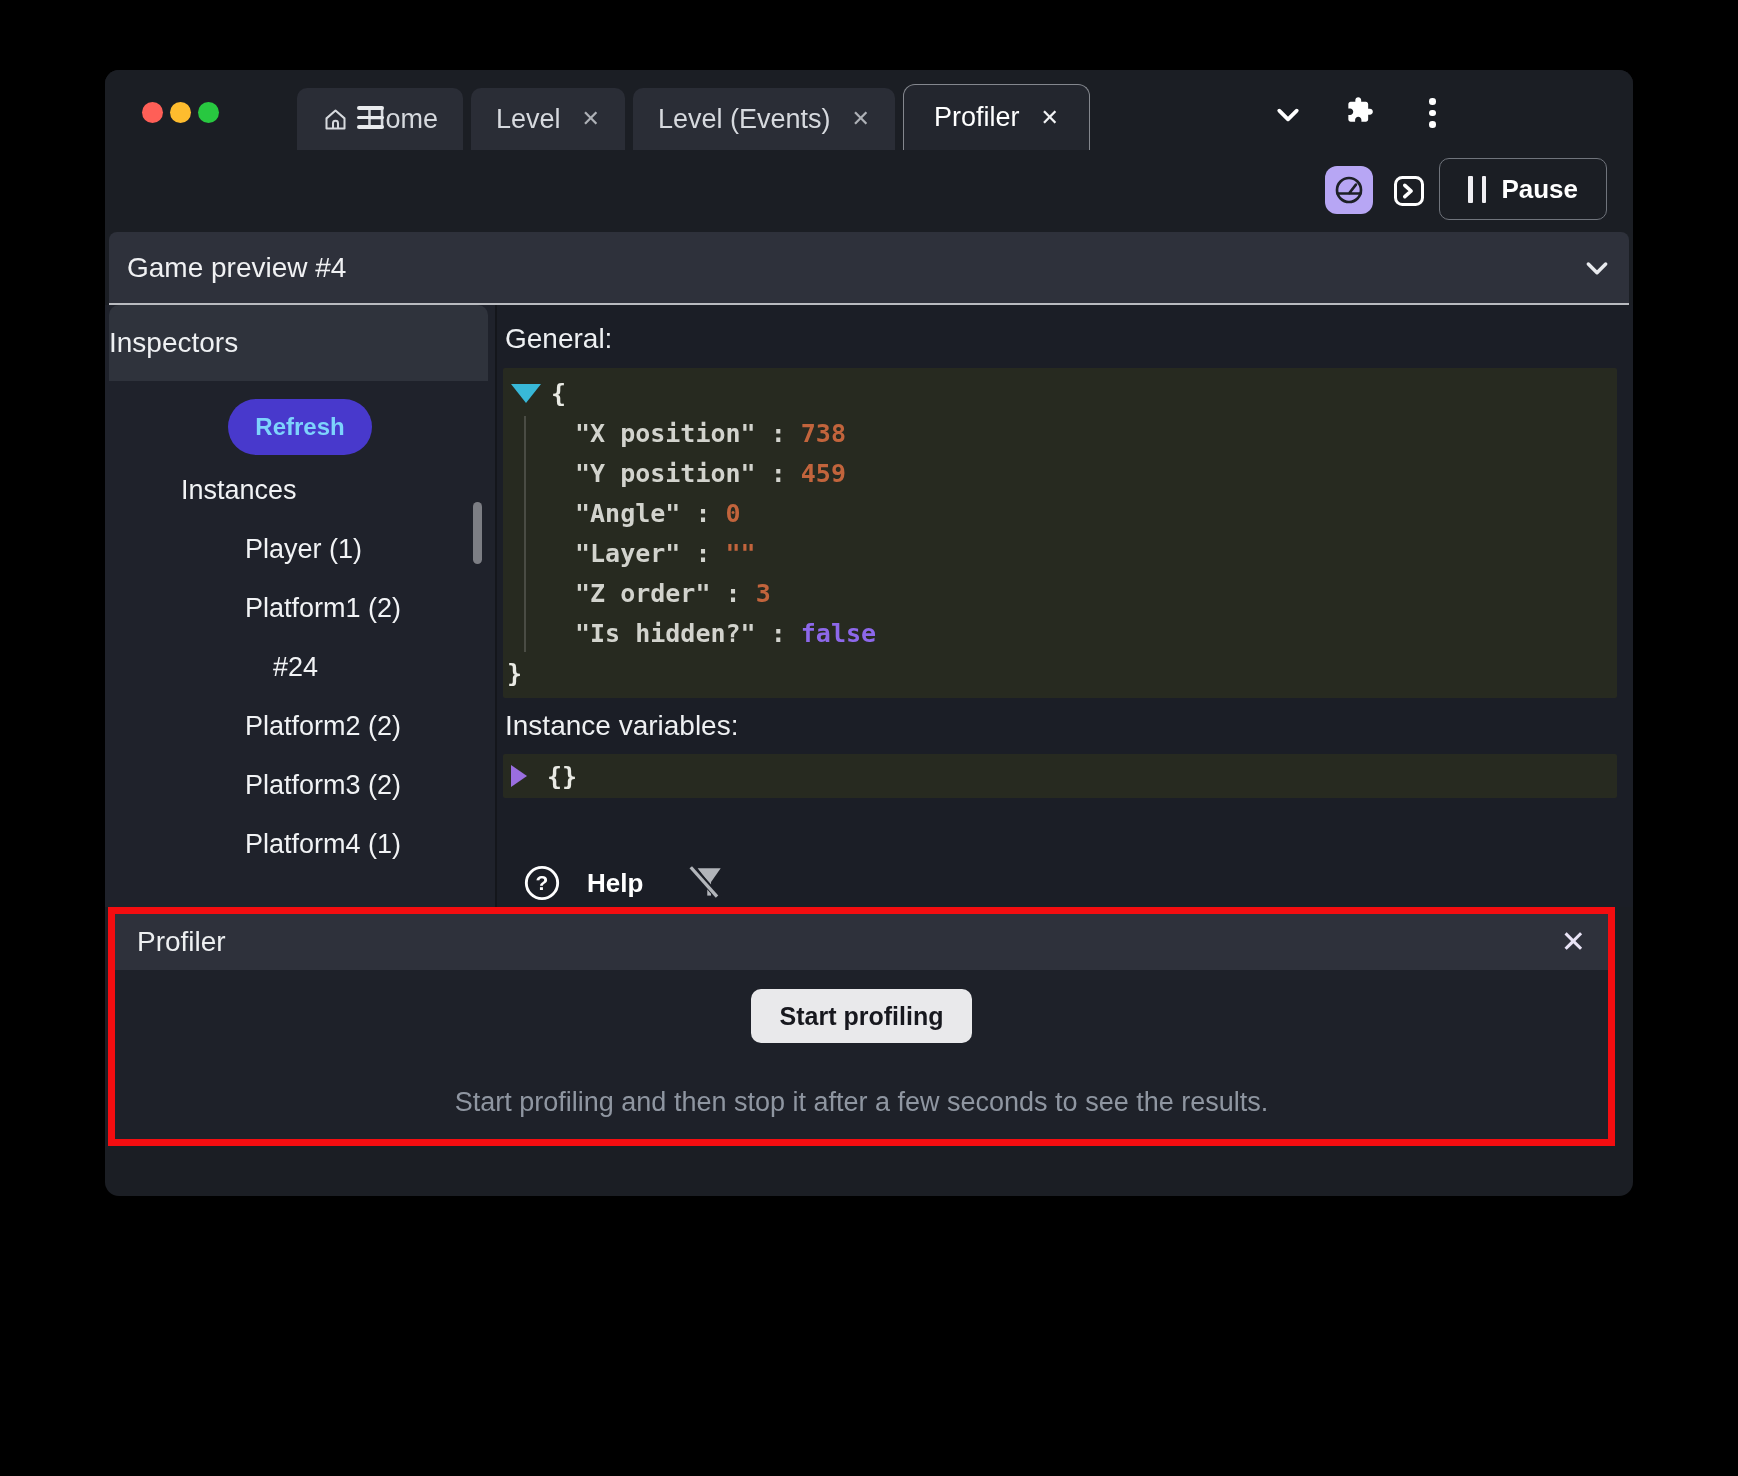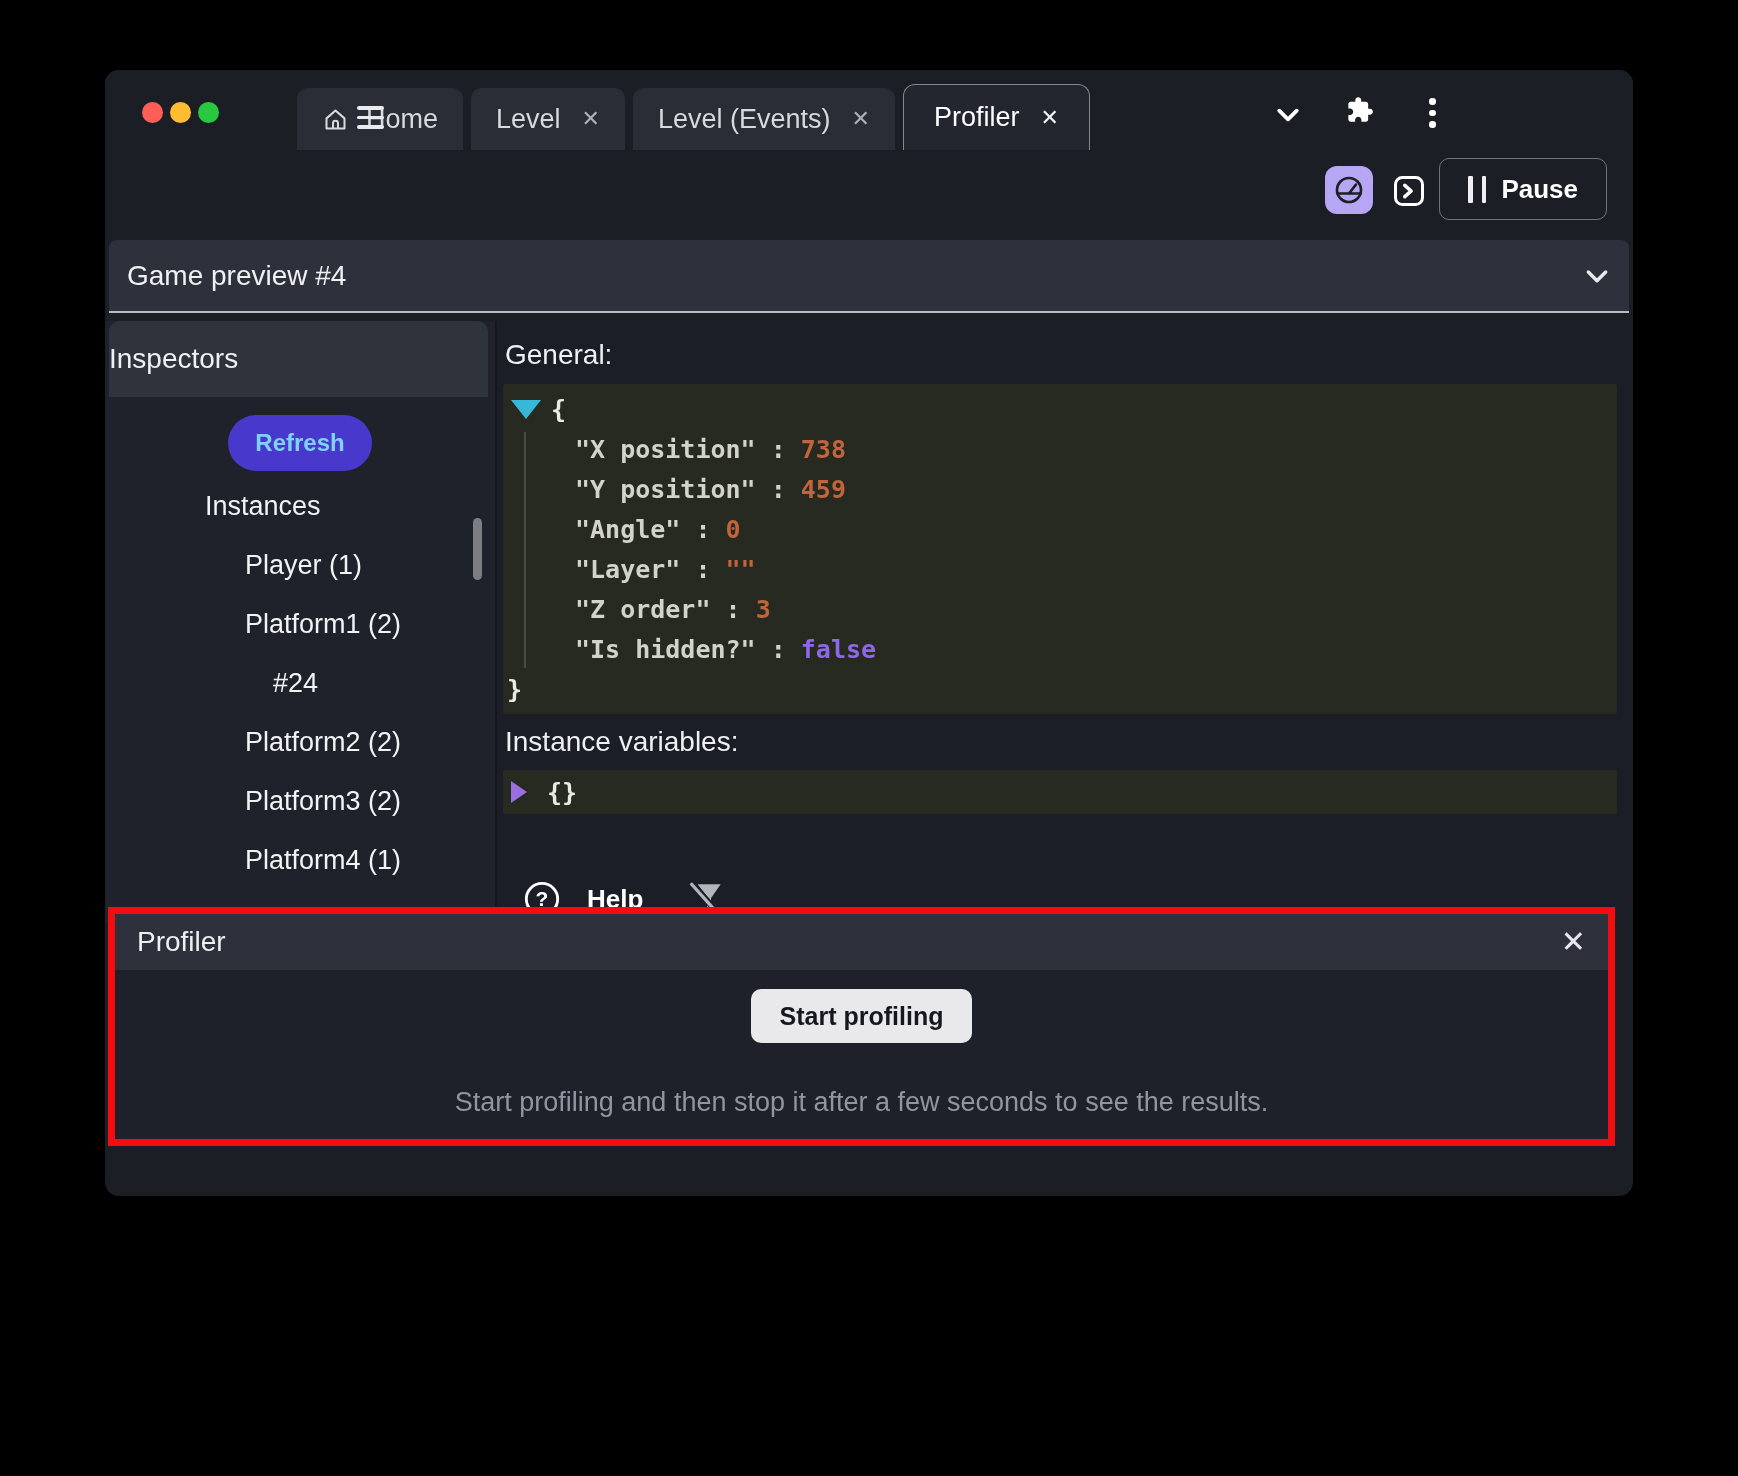--- a/index.html
+++ b/index.html
@@ -63,21 +63,21 @@
     display:flex; align-items:center; justify-content:center; gap:15px;
     background:transparent; border:1.5px solid #70747c; border-radius:10px;
     color:#fff; font-size:26px; font-weight:bold; padding:0 28px; cursor:pointer;
     font-family:"Liberation Sans", sans-serif;
   }
   .pause-bars { display:flex; gap:9px; }
   .pause-bars i { display:block; width:4.5px; height:27px; background:#efeef2; border-radius:1px; }
 
   
   .preview-bar {
-    height:73px; margin:8px 4px; background:#2e313b; border-radius:8px 8px 0 0;
+    height:73px; margin:0 4px; background:#2e313b; border-radius:8px 8px 0 0;
     border-bottom:2px solid #b9bbc0;
     display:flex; align-items:center; padding:0 16px 0 18px; cursor:pointer;
   }
   .preview-bar .pv-title { color:#f0f1f3; font-size:28px; font-weight:500; }
   .preview-bar svg { margin-left:auto; }
 
   
   .content { display:flex; height:602px; overflow:hidden; }
 
   .sidebar {
@@ -90,21 +90,21 @@
     color:#eef0f2; font-size:28px;text-align:right;
   }
   .refresh {
     display:block; margin:18px auto 0; height:56px; padding:0 27px;
     background:var(--accent-indigo,#4839cc); color:#7dd3fc; border:none; border-radius:28px;
     font-size:24px; font-weight:bold; cursor:pointer;
     font-family:"Liberation Sans", sans-serif;
   }
   .tree { margin-top:6px; }
   .tree-item { height:59px; line-height:59px; color:#f1f3f5; font-size:27px; cursor:pointer; white-space:nowrap; }
-  .tree-item.lvl0 { padding-left:100px; }
+  .tree-item.lvl0 { padding-left:76px; }
   .tree-item.lvl1 { padding-left:140px; }
   .tree-item.lvl2 { padding-left:168px; }
   .scroll-thumb {
     position:absolute; right:13px; top:197px; width:9px; height:62px;
     background:#7c7e84; border-radius:5px; cursor:pointer;
   }
 
   .inspector { flex:1; background:#1b1e26; padding:20px 16px 0 6px; overflow:hidden; }
   .section-label { color:#eef0f2; font-size:28px; line-height:28px; margin:0 0 15px 2px; }
   .section-label.second { margin-top:14px; margin-bottom:9px; }

